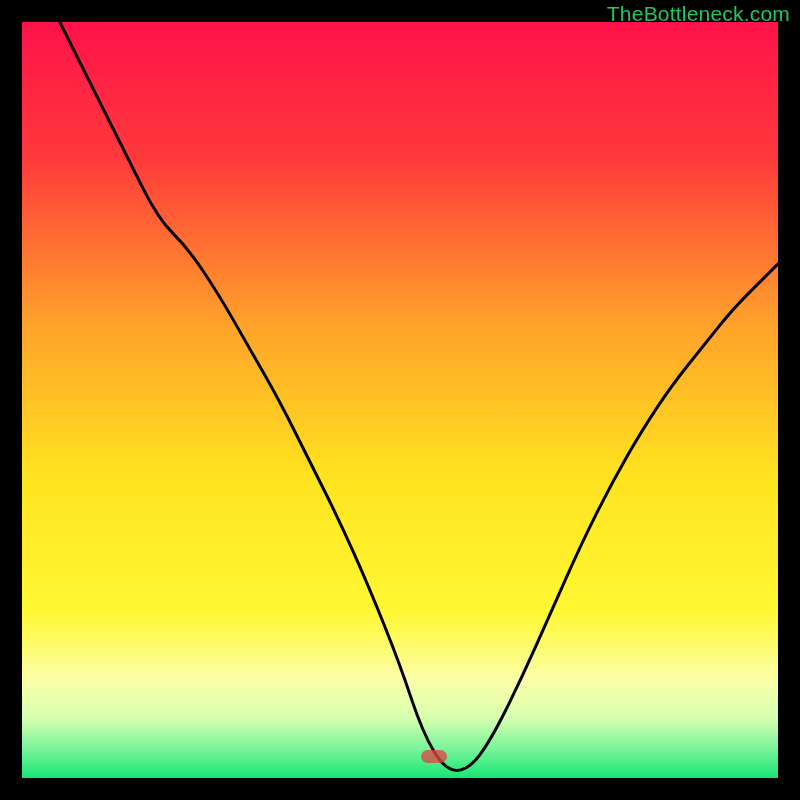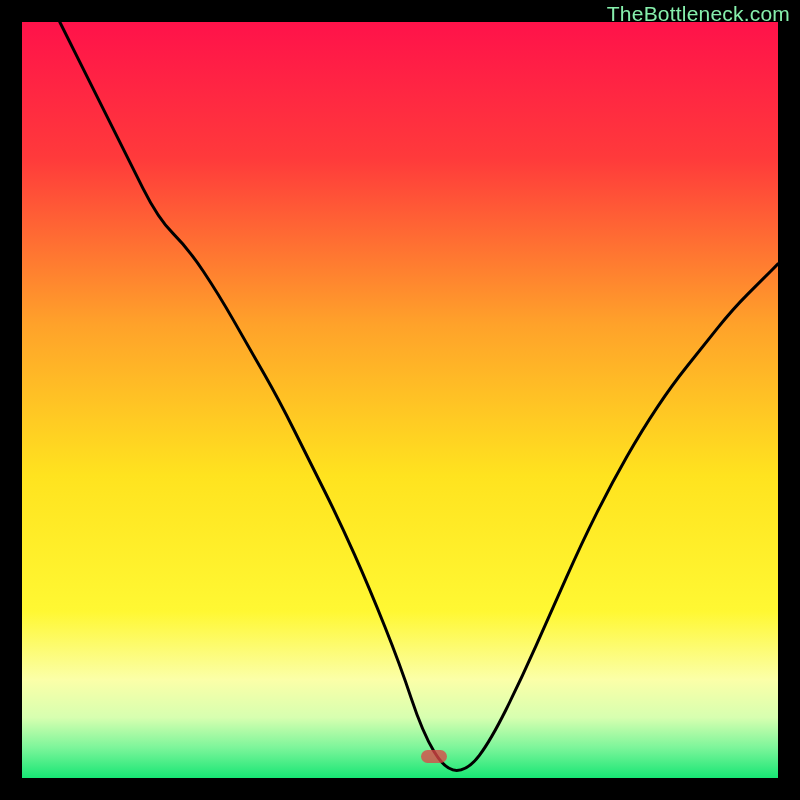--- a/index.html
+++ b/index.html
@@ -43,21 +43,21 @@
   }
   .marker {
     position: absolute;
     border-radius: 7px;
     background: rgba(220, 70, 70, 0.78);
   }
   .watermark {
     position: absolute;
     top: 2px;
     right: 10px;
-    color: #86efac;
+    color: #22c55e;
     font-size: 21px;
     font-weight: 500;
     letter-spacing: 0.2px;
   }
 </style>
 </head>
 <body>
 
 <div class="frame">
 

